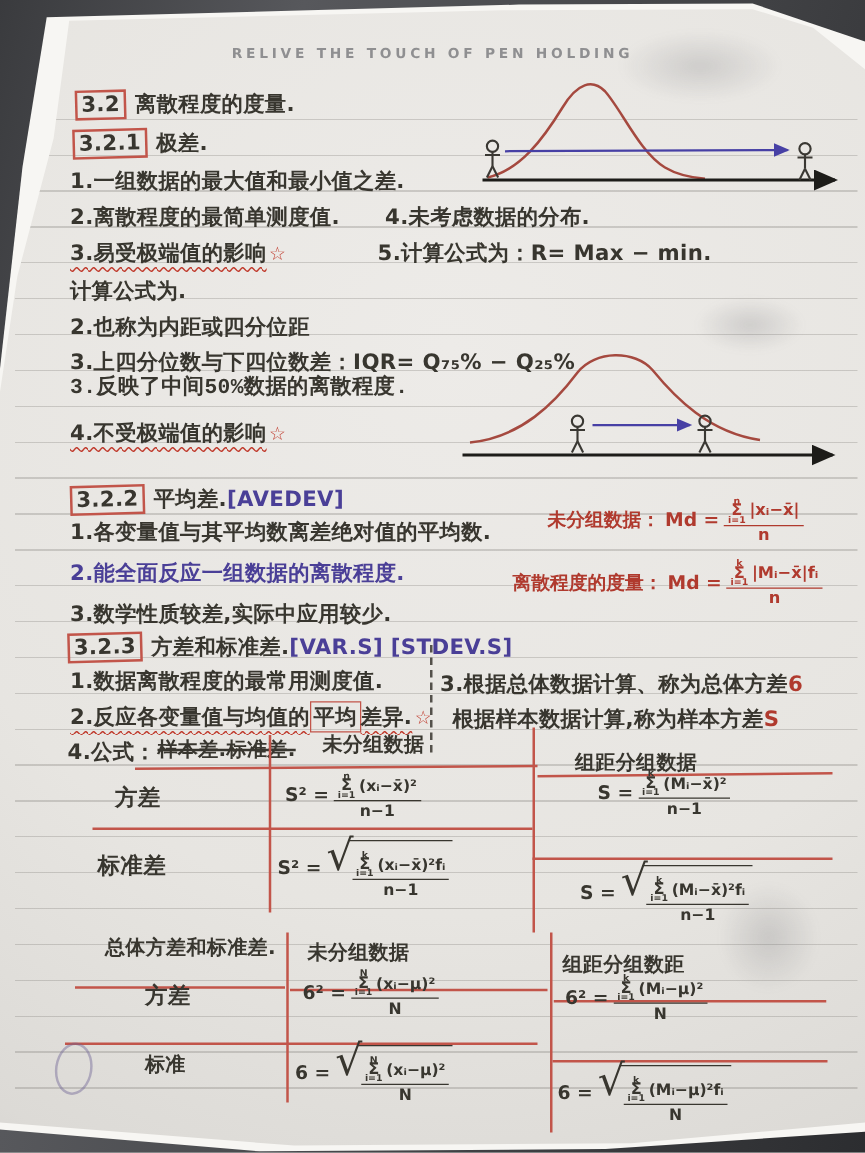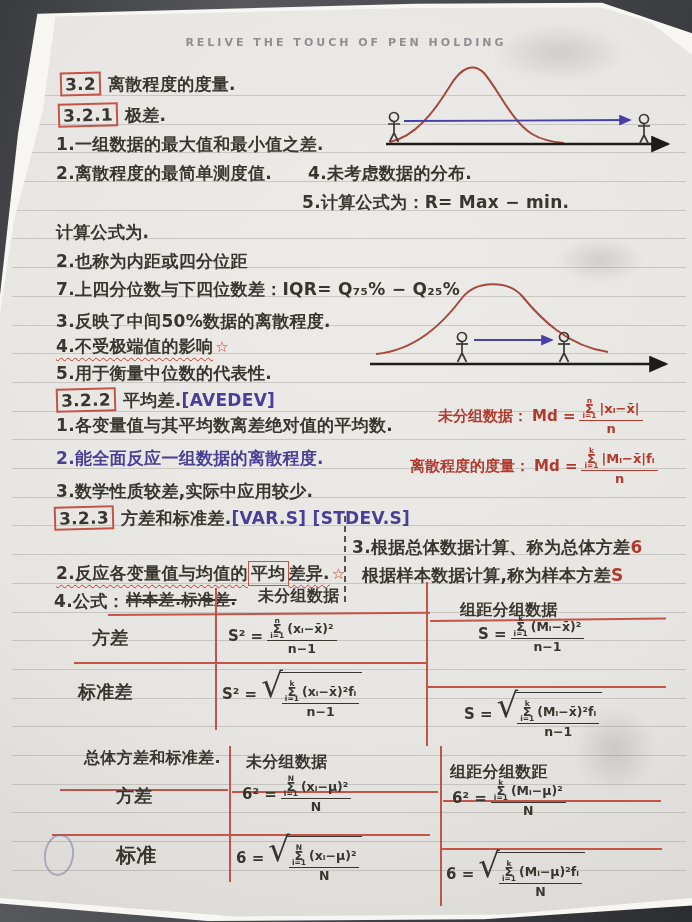--- a/index.html
+++ b/index.html
@@ -73,30 +73,32 @@
       <div class="t" style="left:60px;top:72px;">
         <span class="tagbox">3.2</span><span>离散程度的度量.</span>
       </div>
 
       <div class="t" style="left:58px;top:103px;">
         <span class="tagbox">3.2.1</span><span>极差.</span>
       </div>
       <div class="t" style="left:56px;top:133px;">1.一组数据的最大值和最小值之差.</div>
       <div class="t" style="left:56px;top:162px;">2.离散程度的最简单测度值.</div>
       <div class="t" style="left:308px;top:162px;">4.未考虑数据的分布.</div>
+      <div class="t" style="left:56px;top:191px;">
+        <span class="wavy">3.易受极端值的影响</span><span class="star">☆</span>
+      </div>
       <div class="t" style="left:302px;top:191px;">5.计算公式为：R= Max − min.</div>
 
       <div class="t" style="left:56px;top:221px;">计算公式为.</div>
       <div class="t" style="left:56px;top:250px;">2.也称为内距或四分位距</div>
-      <div class="t" style="left:56px;top:278px;">7.上四分位数与下四位数差：IQR= Q₇₅% − Q₂₅%</div>
-      <div class="t" style="left:56px;top:310px;">3.反映了中间50%数据的离散程度.</div>
+      <div class="t" style="left:56px;top:278px;">3.上四分位数与下四位数差：IQR= Q₇₅% − Q₂₅%</div>
+      <div class="t" style="left:56px;top:297px;font-family:Liberation Mono, monospace;">3.反映了中间50%数据的离散程度.</div>
       <div class="t" style="left:56px;top:335px;">
         <span class="wavy">4.不受极端值的影响</span><span class="star">☆</span>
       </div>
-      <div class="t" style="left:56px;top:362px;">5.用于衡量中位数的代表性.</div>
 
       <div class="t" style="left:56px;top:388px;">
         <span class="tagbox">3.2.2</span><span>平均差.</span><span class="purple">[AVEDEV]</span>
       </div>
       <div class="t" style="left:56px;top:414px;">1.各变量值与其平均数离差绝对值的平均数.</div>
       <div class="anno" style="left:438px;top:398px;">
         <span>未分组数据：</span>
         <span class="formula f-red" style="font-size:13px;">
             <span class="f-lhs">Md =</span>
             <span class="f-frac">
@@ -128,20 +130,21 @@
               </span>
               <span class="f-den">n</span>
             </span>
           </span>
       </div>
       <div class="t" style="left:56px;top:480px;">3.数学性质较差,实际中应用较少.</div>
 
       <div class="t" style="left:54px;top:506px;">
         <span class="tagbox">3.2.3</span><span>方差和标准差.</span><span class="purple">[VAR.S] [STDEV.S]</span>
       </div>
+      <div class="t" style="left:56px;top:533px;">1.数据离散程度的最常用测度值.</div>
       <div class="t" style="left:352px;top:536px;">
         <span>3.根据总体数据计算、称为总体方差</span><span class="red">6</span>
       </div>
       <div class="t" style="left:56px;top:561px;">
         <span class="wavy">2.反应各变量值与均值的</span><span class="boxedword">平均</span><span class="wavy">差异.</span><span class="star">☆</span>
       </div>
       <div class="t" style="left:362px;top:564px;">
         <span>根据样本数据计算,称为样本方差</span><span class="red">S</span>
       </div>
       <div class="dashv" style="left:344px;top:516px;height:86px;"></div>
@@ -257,21 +260,21 @@
               <span class="f-sum">
                 <span class="f-top">k</span>
                 <span class="f-sig">Σ</span>
                 <span class="f-bot">i=1</span>
               </span>
               <span class="f-nt">(Mᵢ−μ)²</span>
             </span>
             <span class="f-den">N</span>
           </span>
         </span>
-      <div class="t" style="left:116px;top:842px;font-size:20px;">标准</div>
+      <div class="t" style="left:116px;top:842px;font-size:16px;">标准</div>
       <span class="formula fx" style="left:236px;top:836px;">
           <span class="f-lhs">6 =</span>
           <span class="f-sqrt">
             <span class="f-rad">√</span>
             <span class="f-rcand"><span class="f-frac">
                 <span class="f-num">
                   <span class="f-sum">
                     <span class="f-top">N</span>
                     <span class="f-sig">Σ</span>
                     <span class="f-bot">i=1</span>

